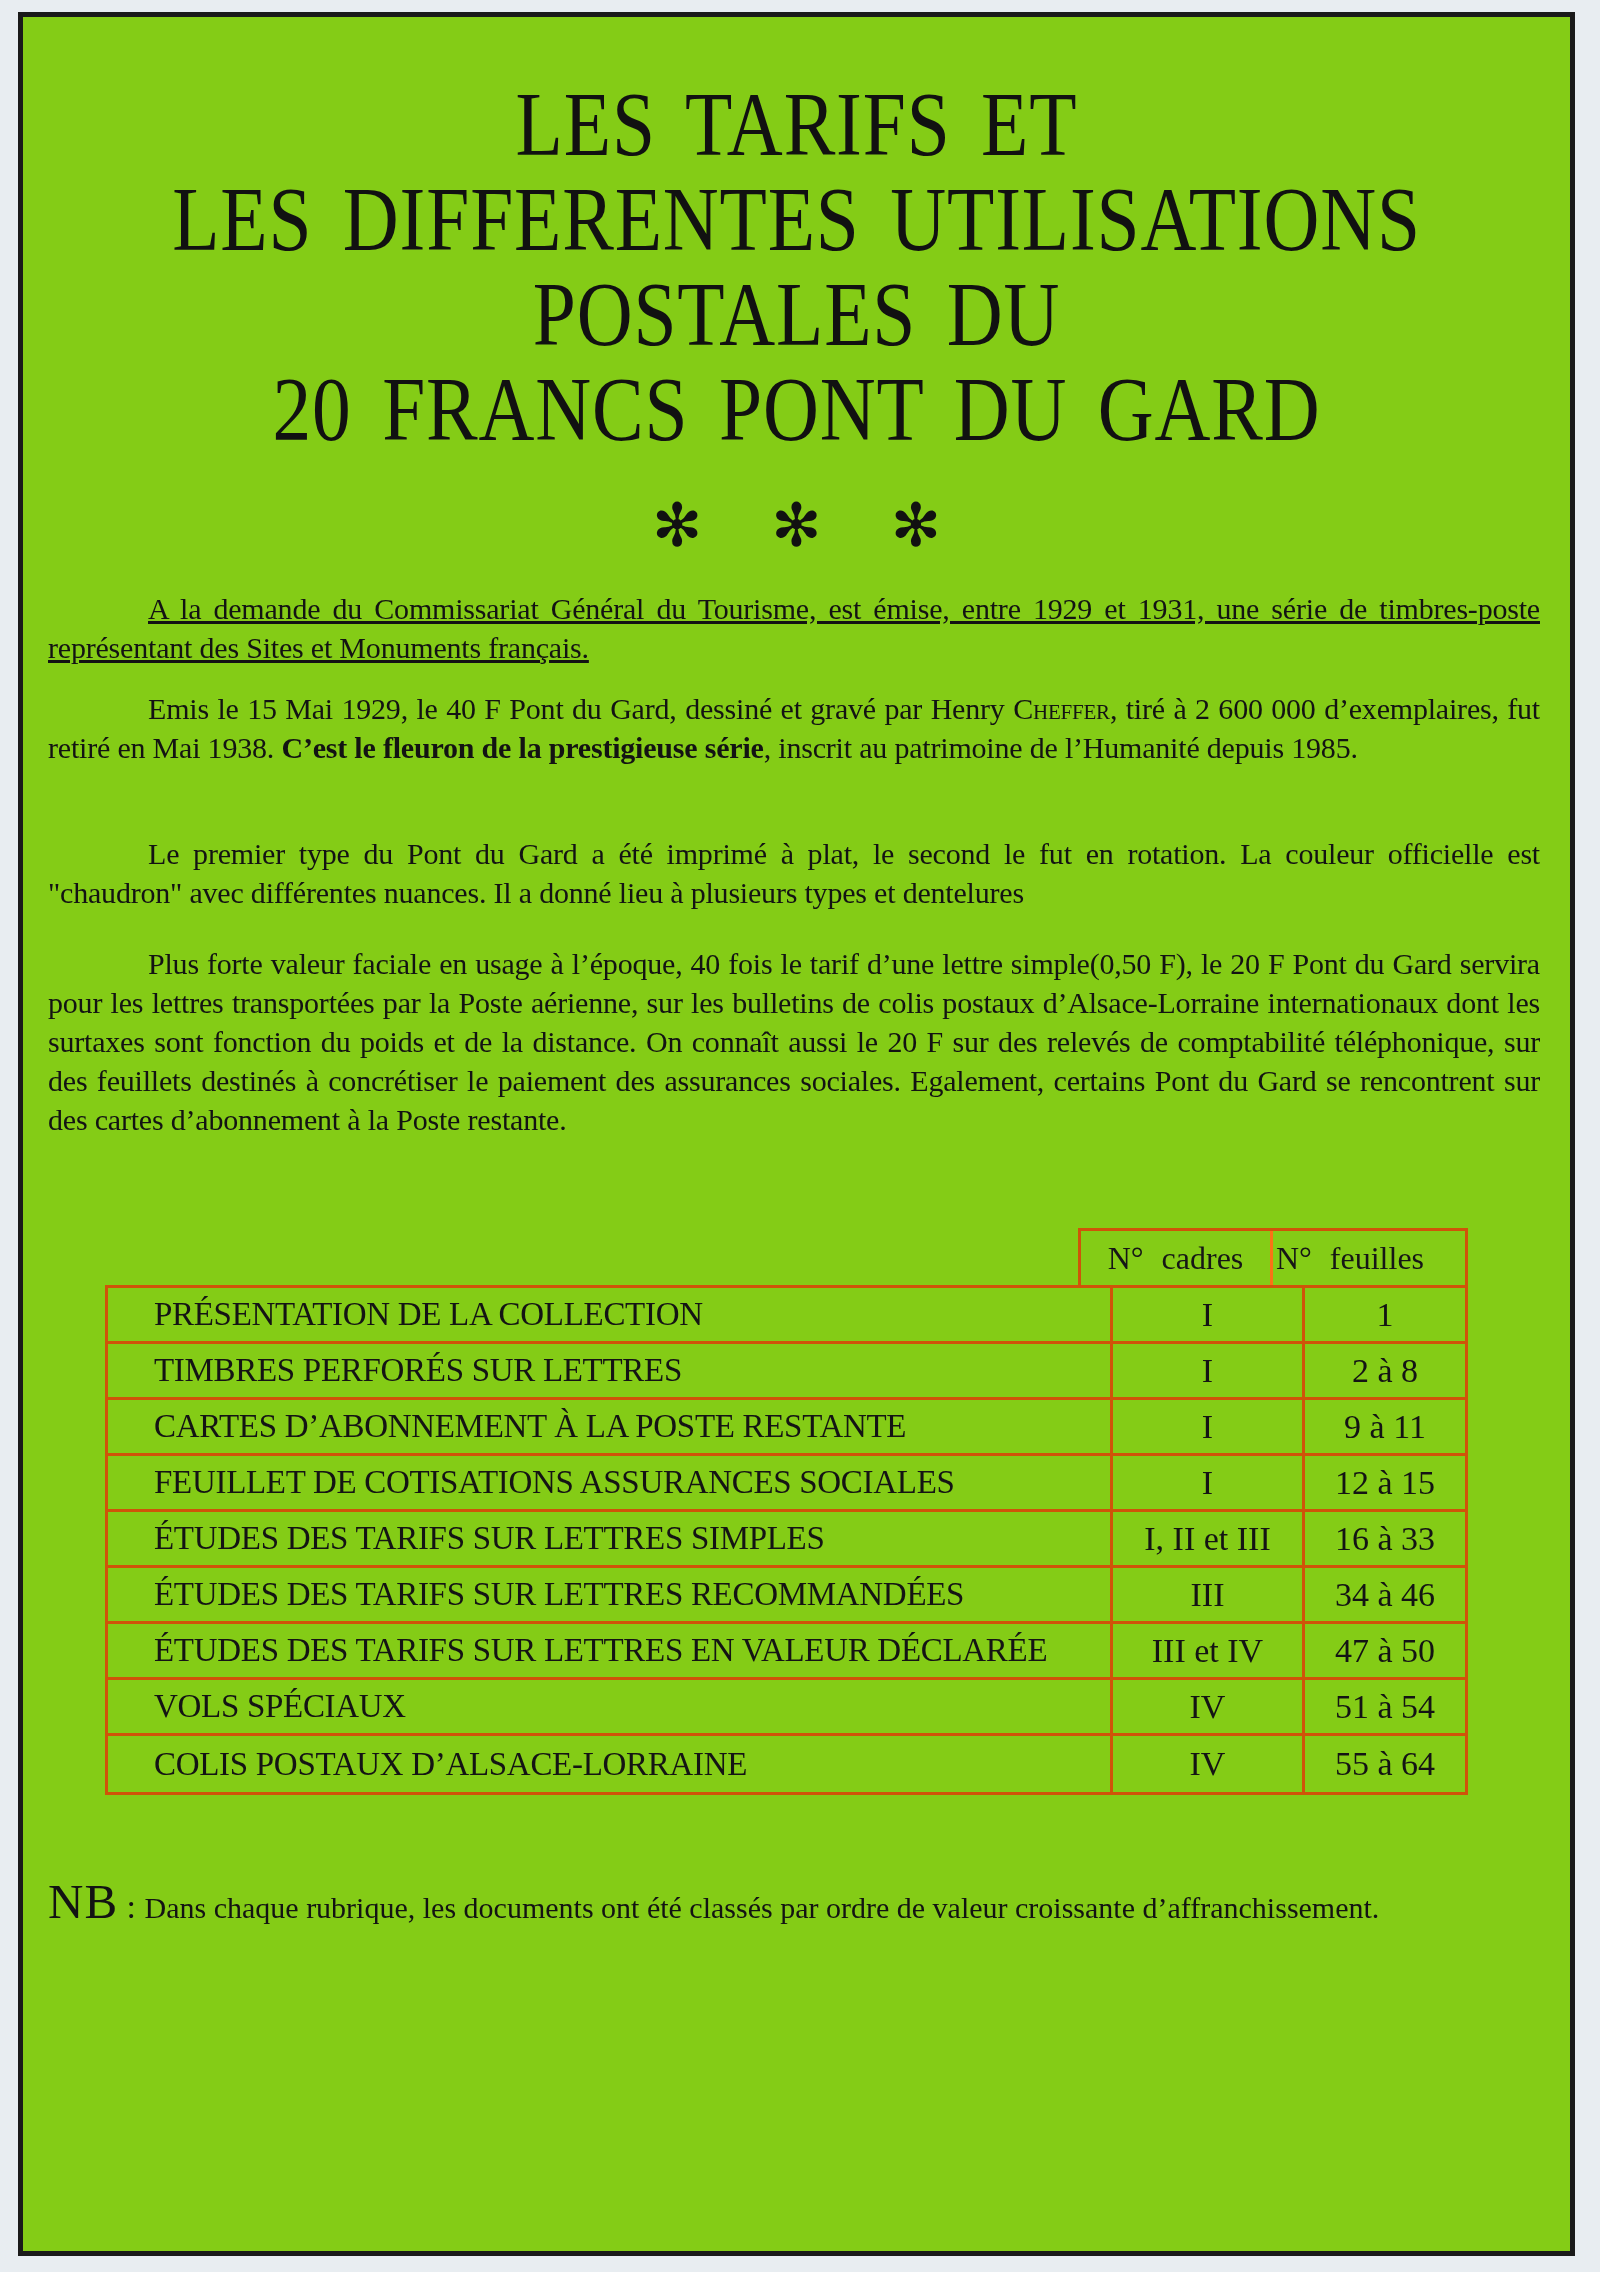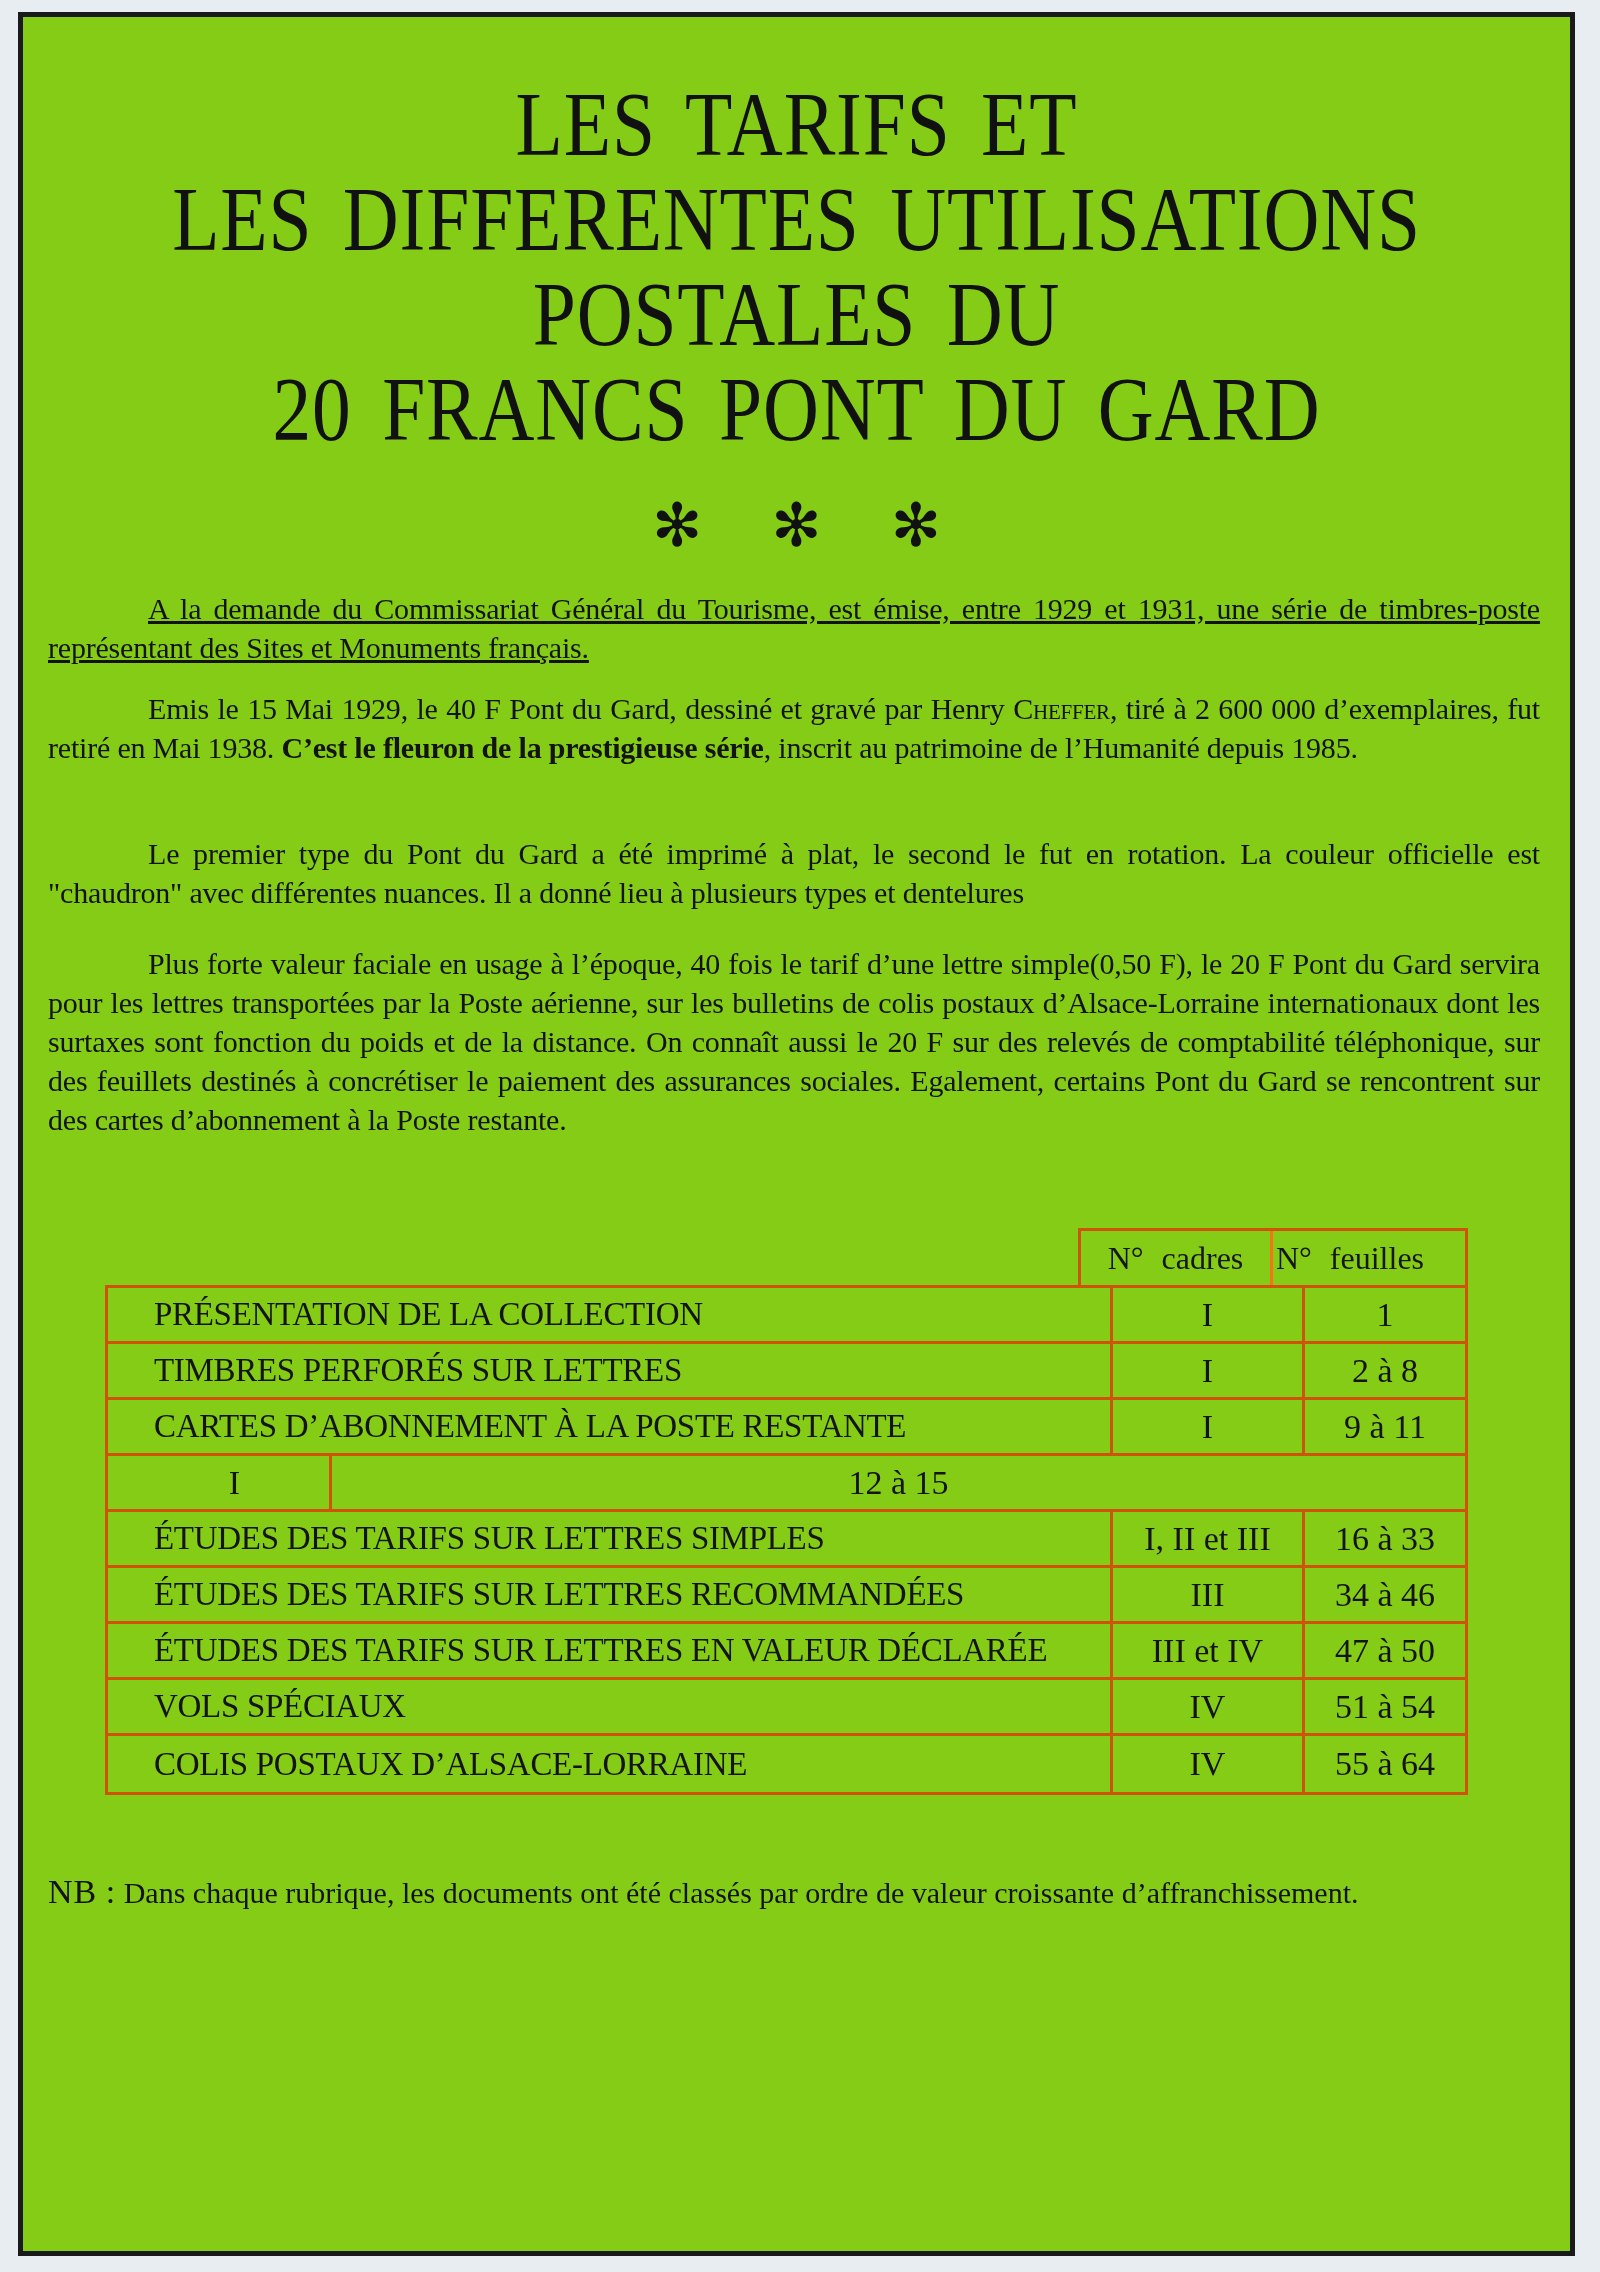--- a/index.html
+++ b/index.html
@@ -64,21 +64,21 @@
   .trow:last-child{border-bottom:none;}
   .td{box-sizing:border-box;display:flex;align-items:center;color:#141414;}
   .td-label{
     width:973px;border-right:3px solid #cf5409;
     padding-left:14px;font-size:33px;letter-spacing:-0.3px;
   }
   .td-cadres{width:192px;border-right:3px solid #cf5409;justify-content:center;font-size:34px;}
   .td-feuilles{flex:1;justify-content:center;font-size:34px;}
   
   .note{position:absolute;left:25px;top:1856px;width:1500px;font-size:30px;color:#131313;}
-  .nb{font-size:34px;letter-spacing:1px;text-align:right;}
+  .nb{font-size:49px;letter-spacing:1px;text-align:right;}
   .nbsep{font-size:34px;}
 </style>
 </head>
 <body>
 
 <div class="page">
   <div class="frame">
 
     <div class="title">
       <div class="title-line">LES TARIFS  ET</div>
@@ -112,20 +112,21 @@
         <div class="td td-label">TIMBRES PERFORÉS SUR LETTRES</div>
         <div class="td td-cadres">I</div>
         <div class="td td-feuilles">2 à 8</div>
       </div>
       <div class="trow">
         <div class="td td-label">CARTES D’ABONNEMENT À LA POSTE RESTANTE</div>
         <div class="td td-cadres">I</div>
         <div class="td td-feuilles">9 à 11</div>
       </div>
       <div class="trow">
+        <div class="td td-label">FEUILLET DE COTISATIONS ASSURANCES SOCIALES</div>
         <div class="td td-cadres">I</div>
         <div class="td td-feuilles">12 à 15</div>
       </div>
       <div class="trow">
         <div class="td td-label">ÉTUDES DES TARIFS SUR LETTRES SIMPLES</div>
         <div class="td td-cadres">I, II et III</div>
         <div class="td td-feuilles">16 à 33</div>
       </div>
       <div class="trow">
         <div class="td td-label">ÉTUDES DES TARIFS SUR LETTRES RECOMMANDÉES</div>

